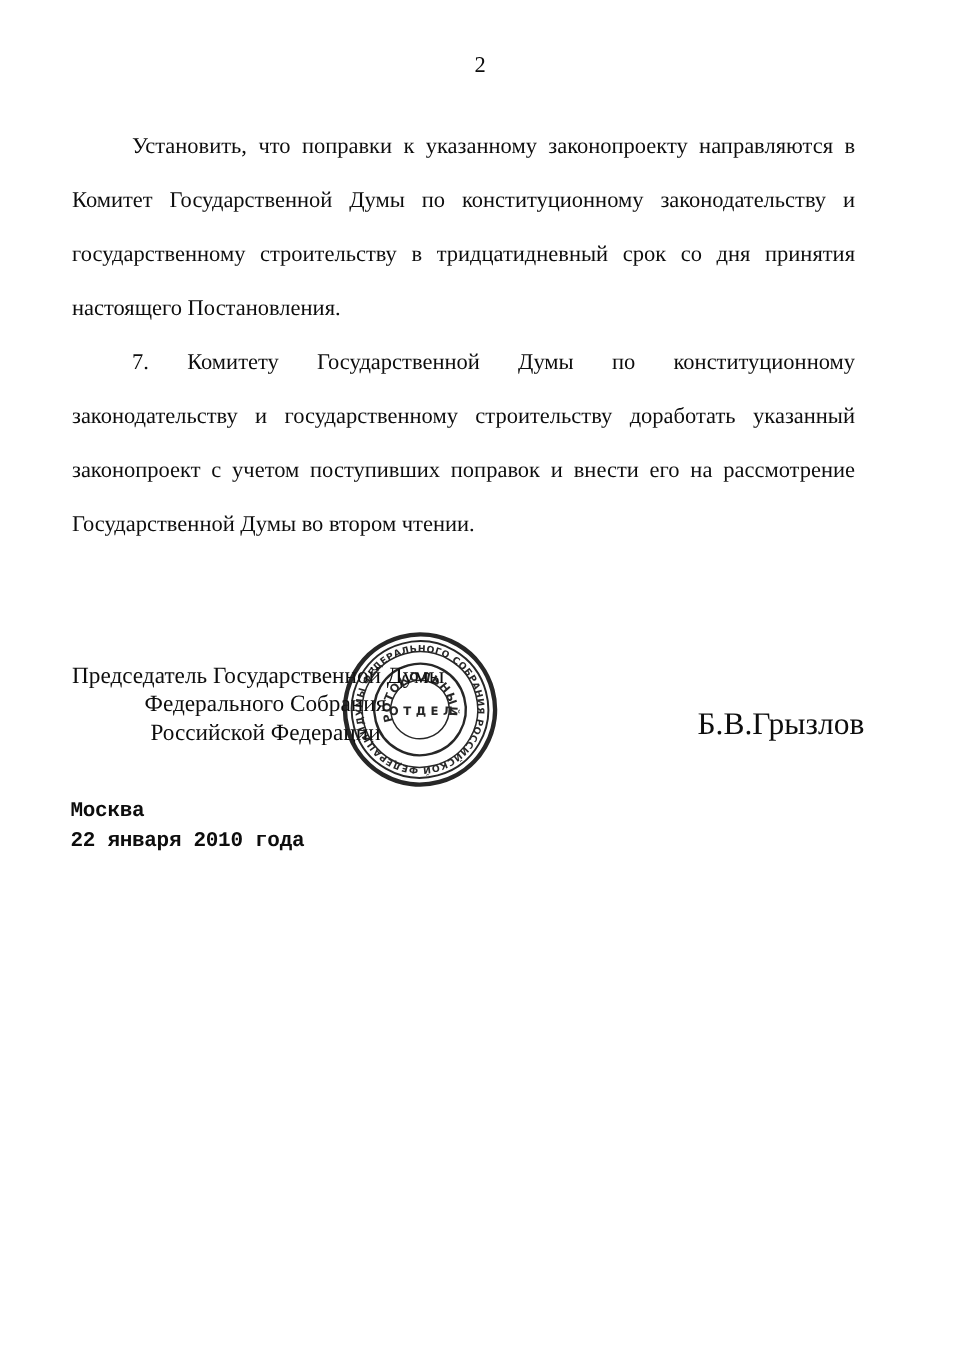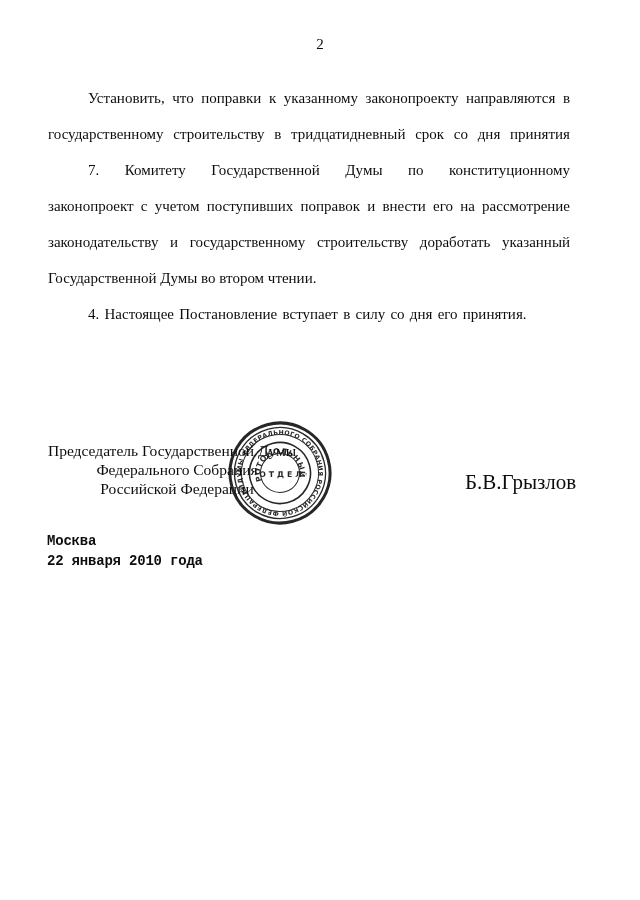--- a/index.html
+++ b/index.html
@@ -47,26 +47,27 @@
     letter-spacing: -0.2px;
   }
 </style>
 </head>
 <body>
 
 <div class="page-number">2</div>
 
 <div class="body-text">
   <div class="bline just indent">Установить, что поправки к указанному законопроекту направляются в</div>
+  <div class="bline just">Комитет Государственной Думы по конституционному законодательству и</div>
   <div class="bline just">государственному строительству в тридцатидневный срок со дня принятия</div>
+  <div class="bline">настоящего Постановления.</div>
   <div class="bline just indent">7. Комитету Государственной Думы по конституционному</div>
+  <div class="bline just">законодательству и государственному строительству доработать указанный</div>
   <div class="bline just">законопроект с учетом поступивших поправок и внести его на рассмотрение</div>
-  <div class="bline just">законодательству и государственному строительству доработать указанный</div>
   <div class="bline">Государственной Думы во втором чтении.</div>
-  <div class="bline indent wide">4. Настоящее Постановление вступает в силу со дня его принятия.</div>
 </div>
 
 <div class="signature">
   <div>Председатель Государственной Думы</div>
   <div class="c">Федерального Собрания</div>
   <div class="c">Российской Федерации</div>
 </div>
 
 <div class="signer">Б.В.Грызлов</div>
 

